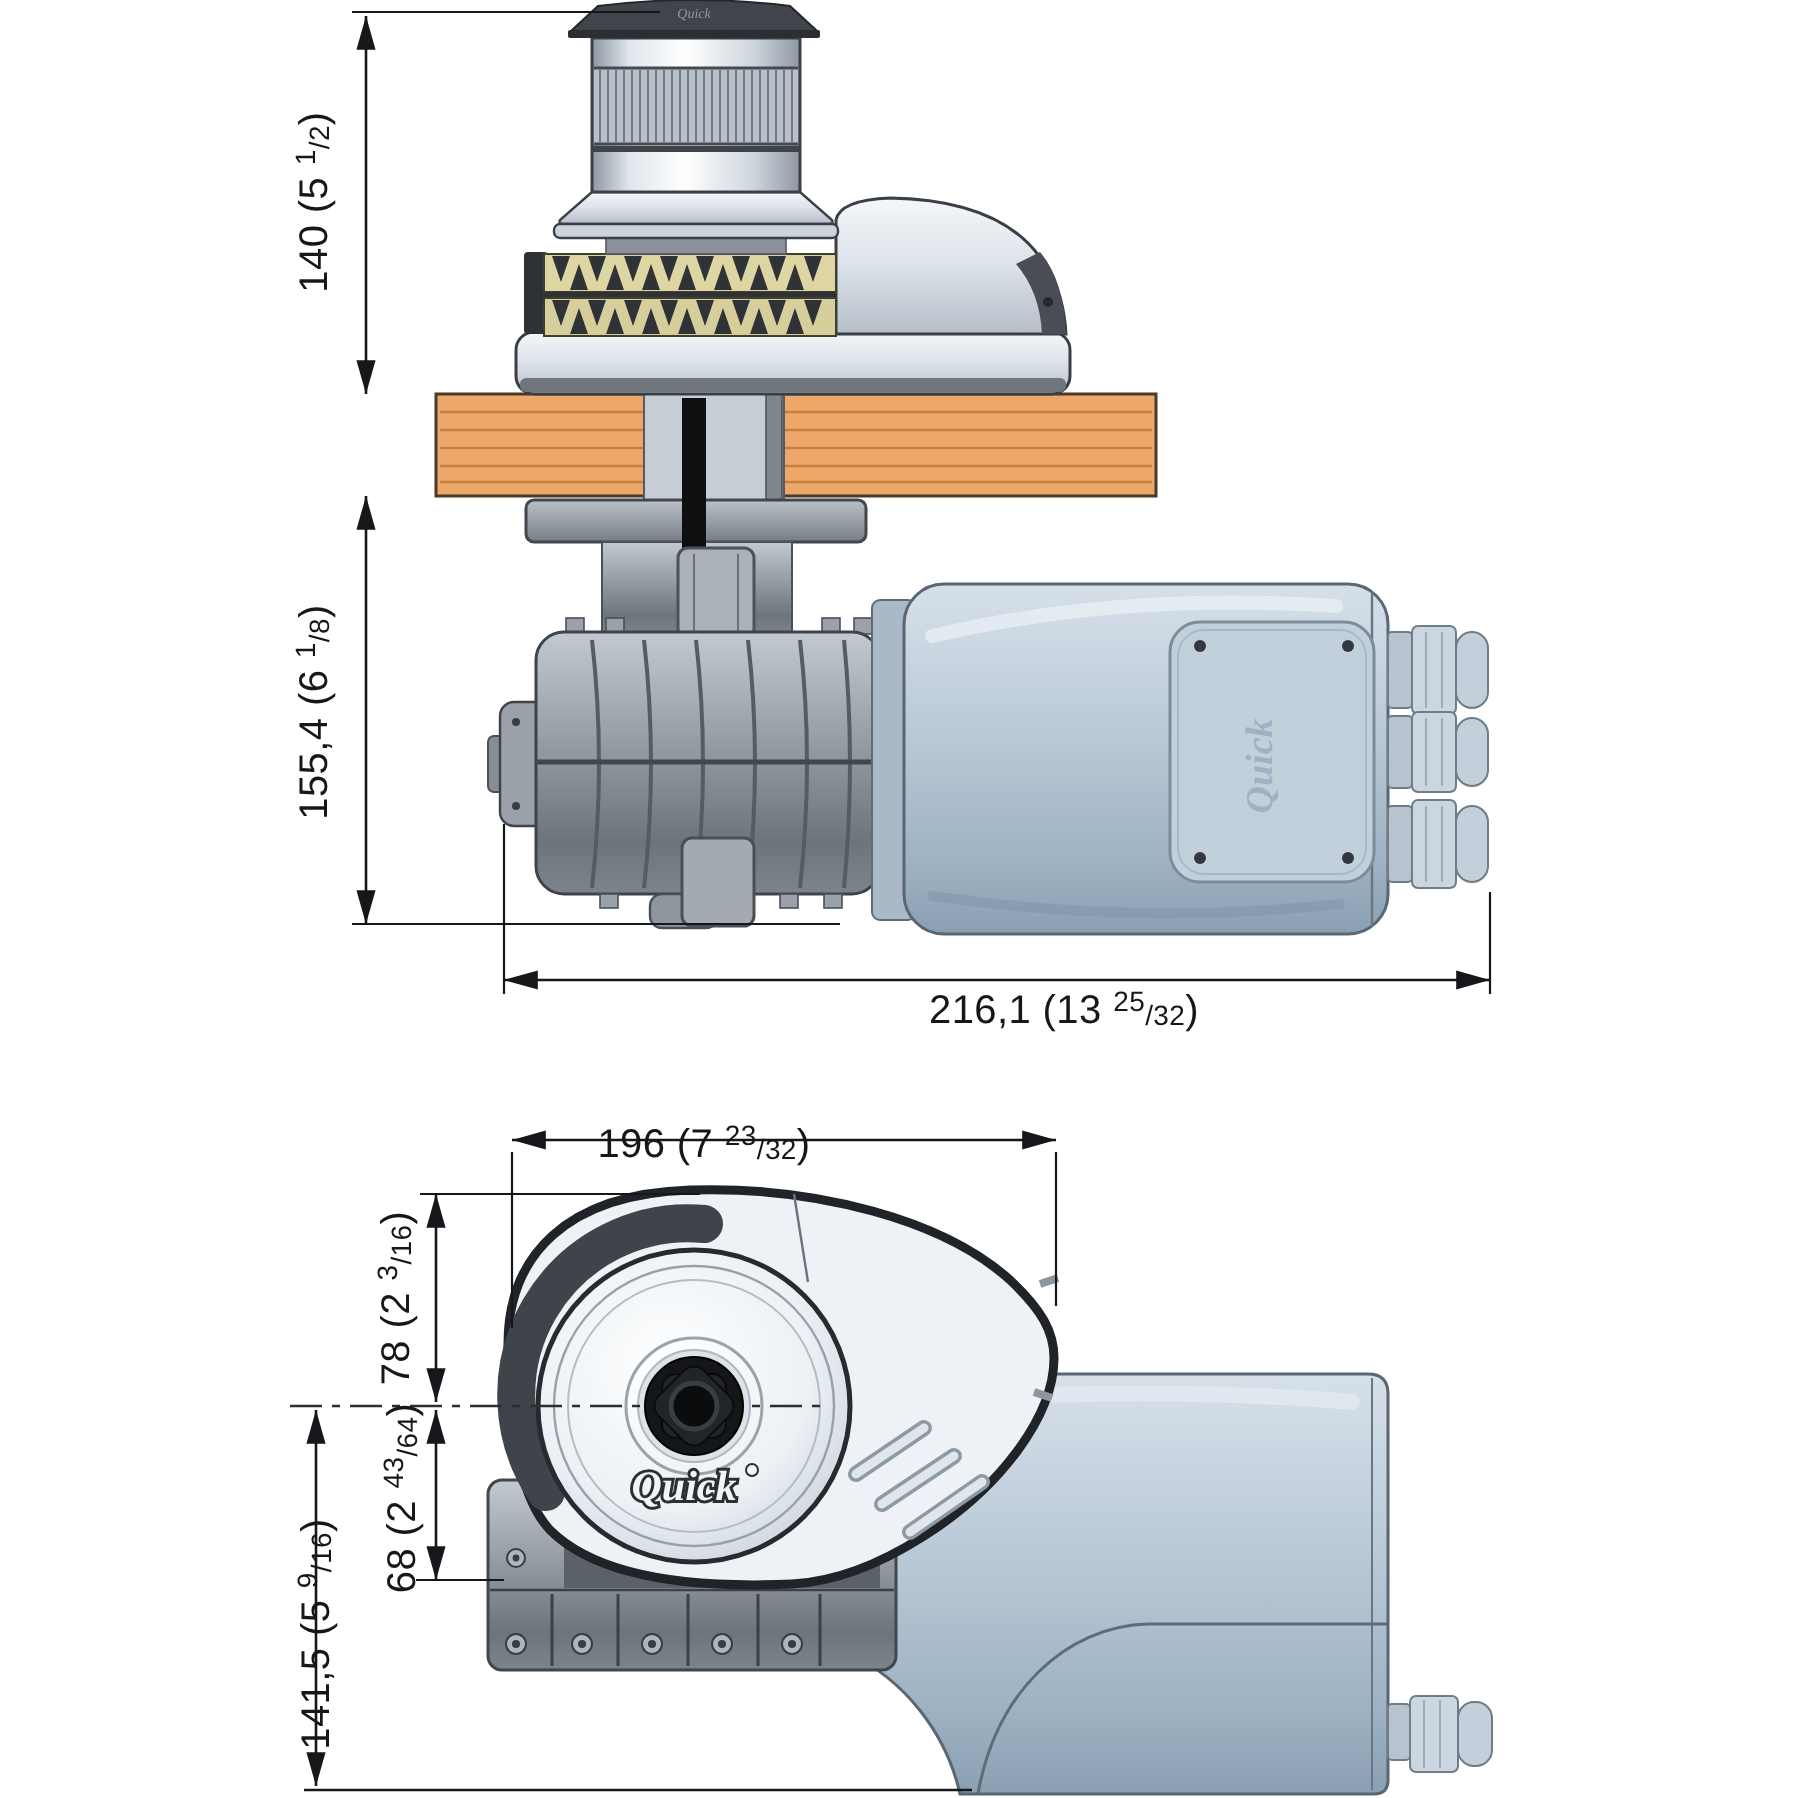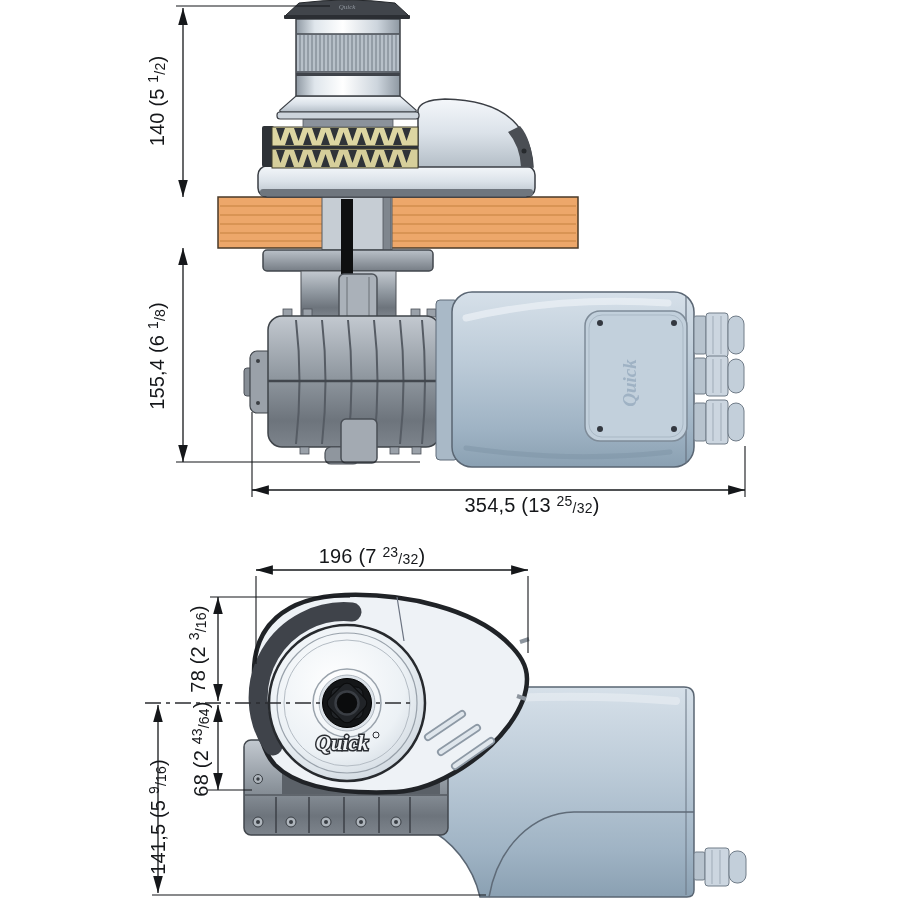--- a/index.html
+++ b/index.html
@@ -315,24 +315,24 @@
 
 <div class="dim-label rot" style="left:157px;top:101px;">
   <span>140 (5 </span><span class="fn">1</span><span class="fd">/2</span><span>)</span>
 </div>
 
 <div class="dim-label rot" style="left:157px;top:356px;">
   <span>155,4 (6 </span><span class="fn">1</span><span class="fd">/8</span><span>)</span>
 </div>
 
 <div class="dim-label" style="left:532px;top:505px;">
-  <span>354,5 (13 </span><span class="fn">25</span><span class="fd">/32</span><span>)</span>
-</div>
-
-<div class="dim-label" style="left:352px;top:556px;margin-left:20px;">
+  <span>216,1 (13 </span><span class="fn">25</span><span class="fd">/32</span><span>)</span>
+</div>
+
+<div class="dim-label" style="left:352px;top:572px;">
   <span>196 (7 </span><span class="fn">23</span><span class="fd">/32</span><span>)</span>
 </div>
 
 <div class="dim-label rot" style="left:198px;top:649px;">
   <span>78 (2 </span><span class="fn">3</span><span class="fd">/16</span><span>)</span>
 </div>
 
 <div class="dim-label rot" style="left:201px;top:749px;">
   <span>68 (2 </span><span class="fn">43</span><span class="fd">/64</span><span>)</span>
 </div>

